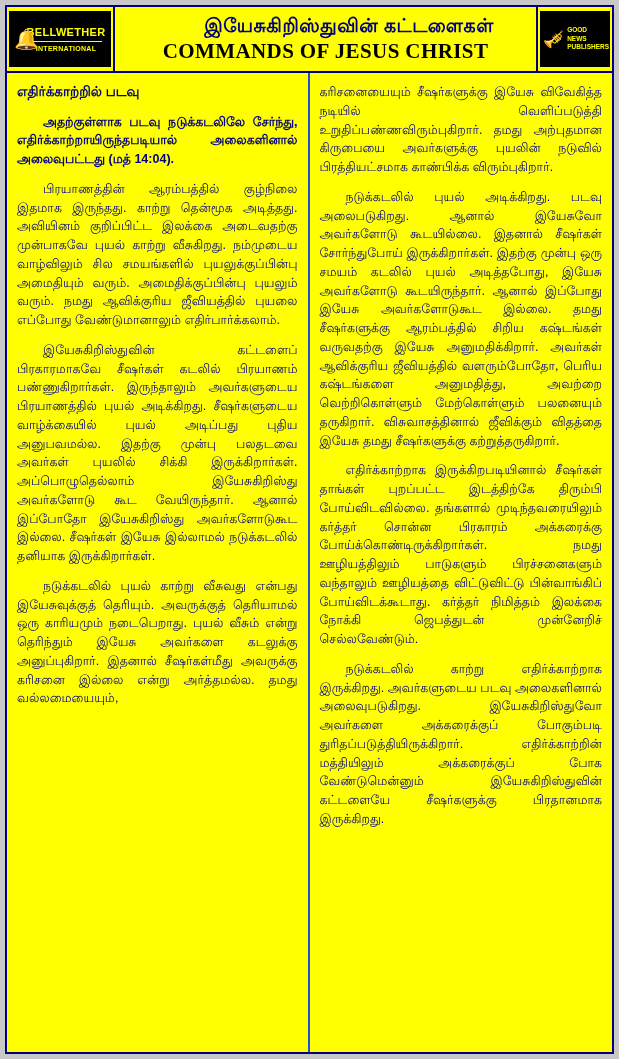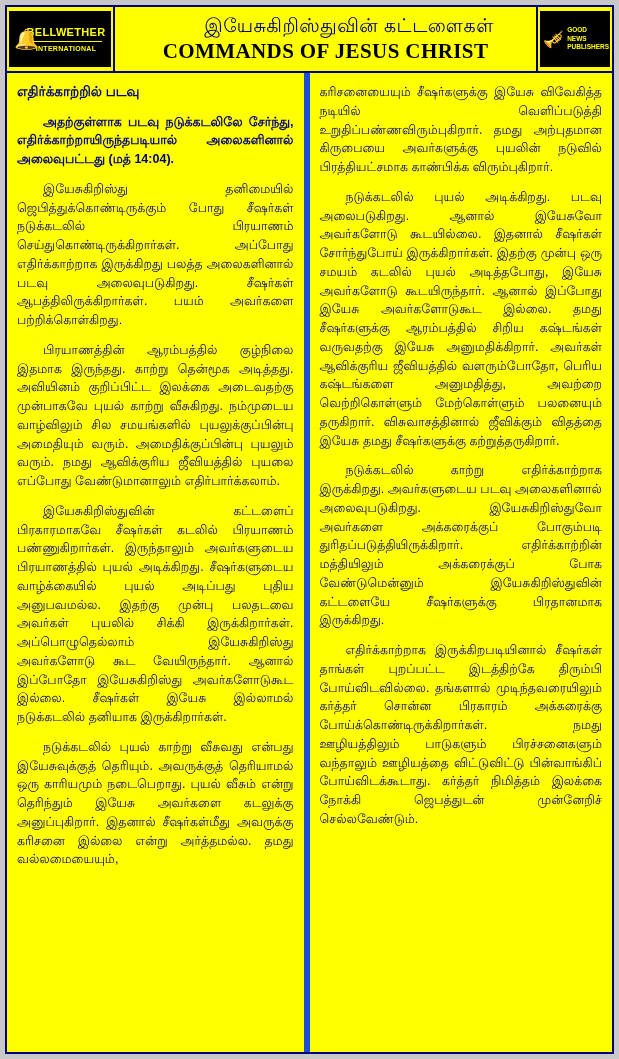--- a/index.html
+++ b/index.html
@@ -91,21 +91,21 @@
     display: flex;
     flex-direction: column;
     align-items: center;
     justify-content: center;
     padding: 2px 4px;
     box-sizing: border-box;
   }
   .title-ta {
     font-family: "Liberation Sans", sans-serif;
     font-size: 19px;
-    font-weight: normal;
+    font-weight: bold;
     color: #000080;
     letter-spacing: 0.5px;
     line-height: 1.15;
     text-align: left;
     white-space: nowrap;
     margin-left: 47px;
   }
   .title-en {
     font-family: "Liberation Serif", serif;
     font-size: 21px;
@@ -156,21 +156,21 @@
     height: calc(100% - 66px);
     box-sizing: border-box;
   }
   .col {
     box-sizing: border-box;
     padding: 10px 10px 6px 10px;
     overflow: hidden;
   }
   .col-left {
     width: 50%;
-    border-right: 6px solid #1d4ed8;
+    border-right: 2px solid #1d4ed8;
   }
   .col-right {
     width: 50%;
   }
 
   .sec-head {
     font-size: 13.5px;
     font-weight: bold;
     color: #000080;
     margin: 0 0 12px 0;
@@ -224,29 +224,28 @@
         </div>
       </div>
 
     </div>
 
     <div class="body">
 
       <div class="col col-left">
         <h2 class="sec-head">எதிர்க்காற்றில் படவு</h2>
         <p class="para bold">அதற்குள்ளாக படவு நடுக்கடலிலே சேர்ந்து, எதிர்க்காற்றாயிருந்தபடியால் அலைகளினால் அலைவுபட்டது (மத் 14:04).</p>
-        <p class="para">இயேசுகிறிஸ்து தனிமையில் ஜெபித்துக்கொண்டிருக்கும் போது சீஷர்கள் நடுக்கடலில் பிரயாணம் செய்துகொண்டிருக்கிறார்கள். அப்போது எதிர்க்காற்றாக இருக்கிறது பலத்த அலைகளினால் படவு அலைவுபடுகிறது. சீஷர்கள் ஆபத்திலிருக்கிறார்கள். பயம் அவர்களை பற்றிக்கொள்கிறது.</p>
         <p class="para">பிரயாணத்தின் ஆரம்பத்தில் குழ்நிலை இதமாக இருந்தது. காற்று தென்மூக அடித்தது. அவியினம் குறிப்பிட்ட இலக்கை அடைவதற்கு முன்பாகவே புயல் காற்று வீசுகிறது. நம்முடைய வாழ்விலும் சில சமயங்களில் புயலுக்குப்பின்பு அமைதியும் வரும். அமைதிக்குப்பின்பு புயலும் வரும். நமது ஆவிக்குரிய ஜீவியத்தில் புயலை எப்போது வேண்டுமானாலும் எதிர்பார்க்கலாம்.</p>
         <p class="para">இயேசுகிறிஸ்துவின் கட்டளைப் பிரகாரமாகவே சீஷர்கள் கடலில் பிரயாணம் பண்ணுகிறார்கள். இருந்தாலும் அவர்களுடைய பிரயாணத்தில் புயல் அடிக்கிறது. சீஷர்களுடைய வாழ்க்கையில் புயல் அடிப்பது புதிய அனுபவமல்ல. இதற்கு முன்பு பலதடவை அவர்கள் புயலில் சிக்கி இருக்கிறார்கள். அப்பொழுதெல்லாம் இயேசுகிறிஸ்து அவர்களோடு கூட வேயிருந்தார். ஆனால் இப்போதோ இயேசுகிறிஸ்து அவர்களோடுகூட இல்லை. சீஷர்கள் இயேசு இல்லாமல் நடுக்கடலில் தனியாக இருக்கிறார்கள்.</p>
         <p class="para">நடுக்கடலில் புயல் காற்று வீசுவது என்பது இயேசுவுக்குத் தெரியும். அவருக்குத் தெரியாமல் ஒரு காரியமும் நடைபெறாது. புயல் வீசும் என்று தெரிந்தும் இயேசு அவர்களை கடலுக்கு அனுப்புகிறார். இதனால் சீஷர்கள்மீது அவருக்கு கரிசனை இல்லை என்று அர்த்தமல்ல. தமது வல்லமையையும்,</p>
       </div>
 
       <div class="col col-right">
         <p class="para noindent">கரிசனையையும் சீஷர்களுக்கு இயேசு விவேகித்த நடியில் வெளிப்படுத்தி உறுதிப்பண்ணவிரும்புகிறார். தமது அற்புதமான கிருபையை அவர்களுக்கு புயலின் நடுவில் பிரத்தியட்சமாக காண்பிக்க விரும்புகிறார்.</p>
         <p class="para">நடுக்கடலில் புயல் அடிக்கிறது. படவு அலைபடுகிறது. ஆனால் இயேசுவோ அவர்களோடு கூடயில்லை. இதனால் சீஷர்கள் சோர்ந்துபோய் இருக்கிறார்கள். இதற்கு முன்பு ஒரு சமயம் கடலில் புயல் அடித்தபோது, இயேசு அவர்களோடு கூடயிருந்தார். ஆனால் இப்போது இயேசு அவர்களோடுகூட இல்லை. தமது சீஷர்களுக்கு ஆரம்பத்தில் சிறிய கஷ்டங்கள் வருவதற்கு இயேசு அனுமதிக்கிறார். அவர்கள் ஆவிக்குரிய ஜீவியத்தில் வளரும்போதோ, பெரிய கஷ்டங்களை அனுமதித்து, அவற்றை வெற்றிகொள்ளும் மேற்கொள்ளும் பலனையும் தருகிறார். விசுவாசத்தினால் ஜீவிக்கும் விதத்தை இயேசு தமது சீஷர்களுக்கு கற்றுத்தருகிறார்.</p>
+        <p class="para">எதிர்க்காற்றாக இருக்கிறபடியினால் சீஷர்கள் தாங்கள் புறப்பட்ட இடத்திற்கே திரும்பி போய்விடவில்லை. தங்களால் முடிந்தவரையிலும் கர்த்தர் சொன்ன பிரகாரம் அக்கரைக்கு போய்க்கொண்டிருக்கிறார்கள். நமது ஊழியத்திலும் பாடுகளும் பிரச்சனைகளும் வந்தாலும் ஊழியத்தை விட்டுவிட்டு பின்வாங்கிப் போய்விடக்கூடாது. கர்த்தர் நிமித்தம் இலக்கை நோக்கி ஜெபத்துடன் முன்னேறிச் செல்லவேண்டும்.</p>
         <p class="para">நடுக்கடலில் காற்று எதிர்க்காற்றாக இருக்கிறது. அவர்களுடைய படவு அலைகளினால் அலைவுபடுகிறது. இயேசுகிறிஸ்துவோ அவர்களை அக்கரைக்குப் போகும்படி துரிதப்படுத்தியிருக்கிறார். எதிர்க்காற்றின் மத்தியிலும் அக்கரைக்குப் போக வேண்டுமென்னும் இயேசுகிறிஸ்துவின் கட்டளையே சீஷர்களுக்கு பிரதானமாக இருக்கிறது.</p>
-        <p class="para">எதிர்க்காற்றாக இருக்கிறபடியினால் சீஷர்கள் தாங்கள் புறப்பட்ட இடத்திற்கே திரும்பி போய்விடவில்லை. தங்களால் முடிந்தவரையிலும் கர்த்தர் சொன்ன பிரகாரம் அக்கரைக்கு போய்க்கொண்டிருக்கிறார்கள். நமது ஊழியத்திலும் பாடுகளும் பிரச்சனைகளும் வந்தாலும் ஊழியத்தை விட்டுவிட்டு பின்வாங்கிப் போய்விடக்கூடாது. கர்த்தர் நிமித்தம் இலக்கை நோக்கி ஜெபத்துடன் முன்னேறிச் செல்லவேண்டும்.</p>
       </div>
 
     </div>
 
   </div>
 </div>
 
 </body></html>

